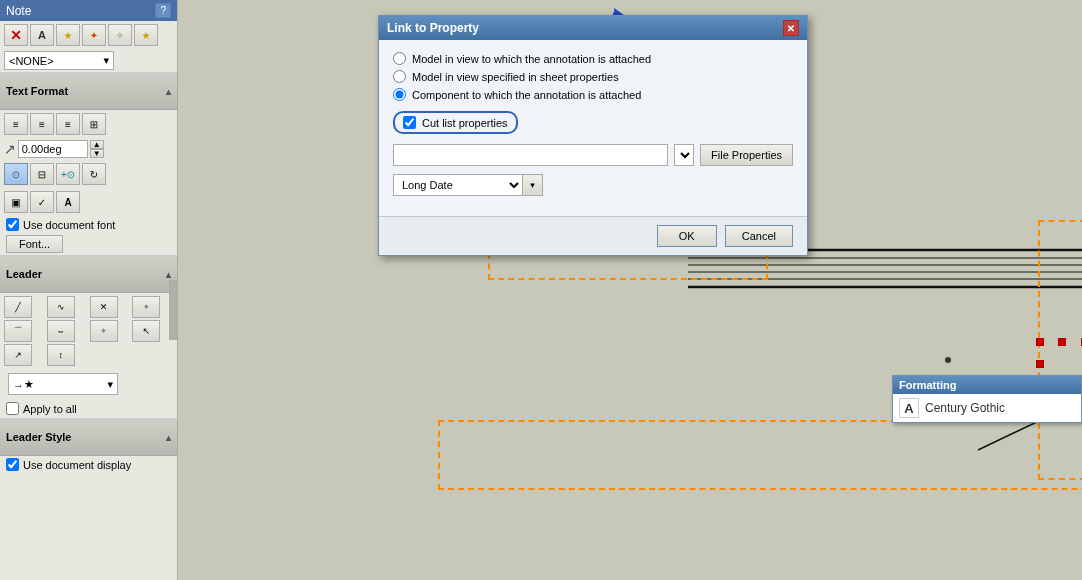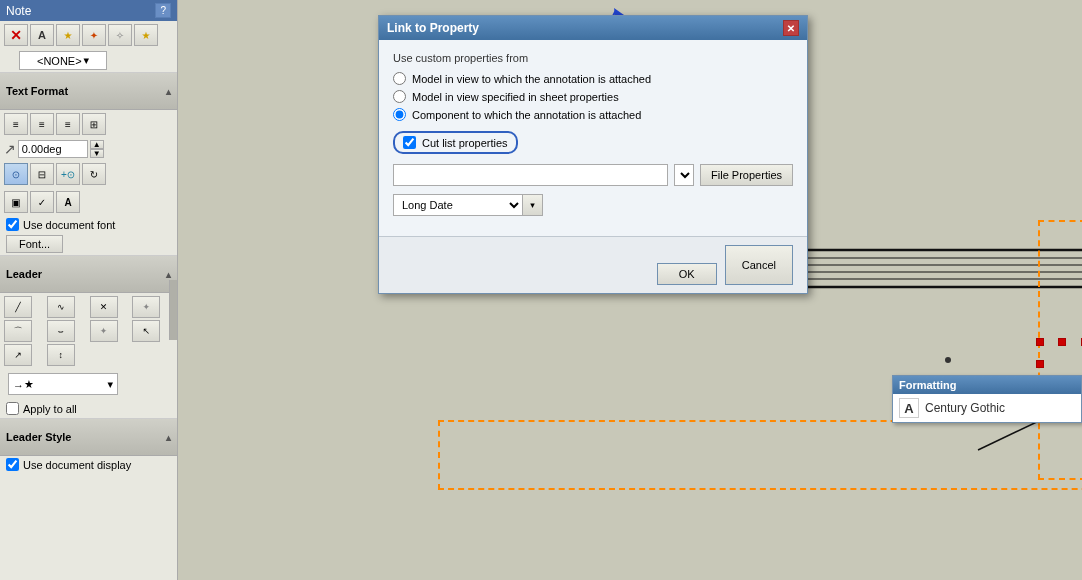--- a/index.html
+++ b/index.html
@@ -80,28 +80,27 @@
     }
 
     .tool-btn.active {
       background: linear-gradient(to bottom, #c0d8f0, #a0c0e8);
       border: 1px solid #7090b0;
     }
 
     .none-dropdown {
       background: white;
       border: 1px solid #aaa;
-      padding: 2px 17px;
-      font-size: 11px;
-      width: 88px;
+      padding: 2px 4px;
+      font-size: 11px;
+      width: 110px;
       display: flex;
       align-items: center;
       justify-content: space-between;
       cursor: pointer;
-      margin-left: 15px;
     }
 
     .format-row {
       display: flex;
       align-items: center;
       padding: 2px 4px;
       gap: 2px;
     }
 
     .degree-input {
@@ -353,21 +352,20 @@
       border-top: 1px solid #c0c8d0;
     }
 
     .dialog-ok-btn {
       background: linear-gradient(to bottom, #f0f0e8, #d8d8d0);
       border: 1px solid #7090b0;
       padding: 4px 20px;
       font-size: 11px;
       cursor: pointer;
       min-width: 60px;
-      margin-top: 18px;
     }
 
     .dialog-cancel-btn {
       background: linear-gradient(to bottom, #f0f0e8, #d8d8d0);
       border: 1px solid #7090b0;
       padding: 4px 16px;
       font-size: 11px;
       cursor: pointer;
       min-width: 60px;
     }
@@ -617,21 +615,20 @@
   <div class="sel-dot" style="left:858px; top:360px;"></div>
 
   <div class="dialog">
 
     <div class="dialog-titlebar">
       <span>Link to Property</span>
       <div class="dialog-close-btn">✕</div>
     </div>
 
     <div class="dialog-body">
-      <div class="dialog-label">Use custom properties from</div>
 
       <div class="radio-group">
         <label class="radio-item">
           <input type="radio" name="prop_source" style="">
           <span>Model in view to which the annotation is attached</span>
         </label>
         <label class="radio-item">
           <input type="radio" name="prop_source" style="">
           <span>Model in view specified in sheet properties</span>
         </label>

